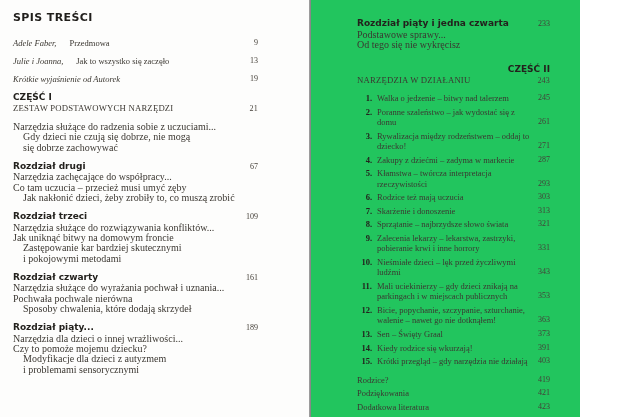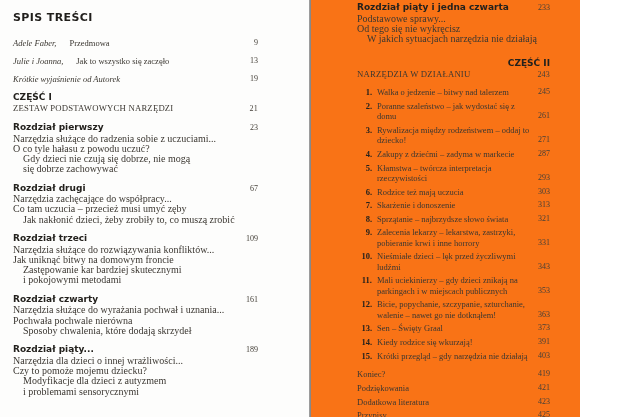--- a/index.html
+++ b/index.html
@@ -3,21 +3,21 @@
 <meta charset="utf-8">
 <style>
   html,body{margin:0;padding:0;background:#ffffff;}
   .spread{
     width:580px;height:417px;display:flex;position:relative;overflow:hidden;
     font-family:"Liberation Serif",serif;color:#3b3731;background:#fdfdfc;
   }
   .page{box-sizing:border-box;}
   .page-left{width:309px;padding:9px 51px 0 13px;background:#fdfdfc;}
   .divider{width:2px;flex:none;height:100%;background:linear-gradient(to right,#a6a6a6,#7e7e7e);}
-  .page-right{flex:1;padding:0 30px 0 46px;background:#f97316;}
+  .page-right{flex:1;padding:16px 30px 0 46px;background:#22c55e;}
 
   .page-title{
     font-family:"DejaVu Sans",sans-serif;font-weight:700;font-size:11px;
     letter-spacing:.4px;color:#201e1b;margin:2px 0 0 0;line-height:13px;
   }
 
   .front{margin-top:14px;}
   .front-row{display:flex;font-size:8.5px;line-height:10.5px;margin-bottom:7.5px;gap:13px;}
   .front-row .name{font-style:italic;}
 
@@ -72,26 +72,21 @@
 
     <div class="part">
       <div class="part-label">CZĘŚĆ I</div>
       <div class="part-row">
         <span>ZESTAW PODSTAWOWYCH NARZĘDZI</span>
         <span class="pg">21</span>
       </div>
     </div>
 
     <div class="chapter">
-      <div class="ch-head">
-        <span class="ch-title">Rozdział pierwszy</span>
-        <span class="pg">23</span>
-      </div>
       <div class="line">Narzędzia służące do radzenia sobie z uczuciami...</div>
-      <div class="line">O co tyle hałasu z powodu uczuć?</div>
       <div class="line ind">Gdy dzieci nie czują się dobrze, nie mogą</div>
       <div class="line ind">się dobrze zachowywać</div>
     </div>
 
     <div class="chapter">
       <div class="ch-head">
         <span class="ch-title">Rozdział drugi</span>
         <span class="pg">67</span>
       </div>
       <div class="line">Narzędzia zachęcające do współpracy...</div>
@@ -137,21 +132,20 @@
 
   <div class="page page-right">
 
     <div class="chapter chapter-first">
       <div class="ch-head">
         <span class="ch-title">Rozdział piąty i jedna czwarta</span>
         <span class="pg">233</span>
       </div>
       <div class="line">Podstawowe sprawy...</div>
       <div class="line">Od tego się nie wykręcisz</div>
-      <div class="line ind">W jakich sytuacjach narzędzia nie działają</div>
     </div>
 
     <div class="part" style="margin-top:14px;text-align:right;">
       <div class="part-label">CZĘŚĆ II</div>
       <div class="part-row">
         <span>NARZĘDZIA W DZIAŁANIU</span>
         <span class="pg">243</span>
       </div>
     </div>
 
@@ -228,21 +222,21 @@
       </div>
       <div class="item">
         <span class="num">15.</span>
         <span class="txt">Krótki przegląd – gdy narzędzia nie działają</span>
         <span class="pg">403</span>
       </div>
     </div>
 
     <div class="back">
       <div class="back-row">
-        <span>Koniec?</span>
+        <span>Rodzice?</span>
         <span class="pg">419</span>
       </div>
       <div class="back-row">
         <span>Podziękowania</span>
         <span class="pg">421</span>
       </div>
       <div class="back-row">
         <span>Dodatkowa literatura</span>
         <span class="pg">423</span>
       </div>

